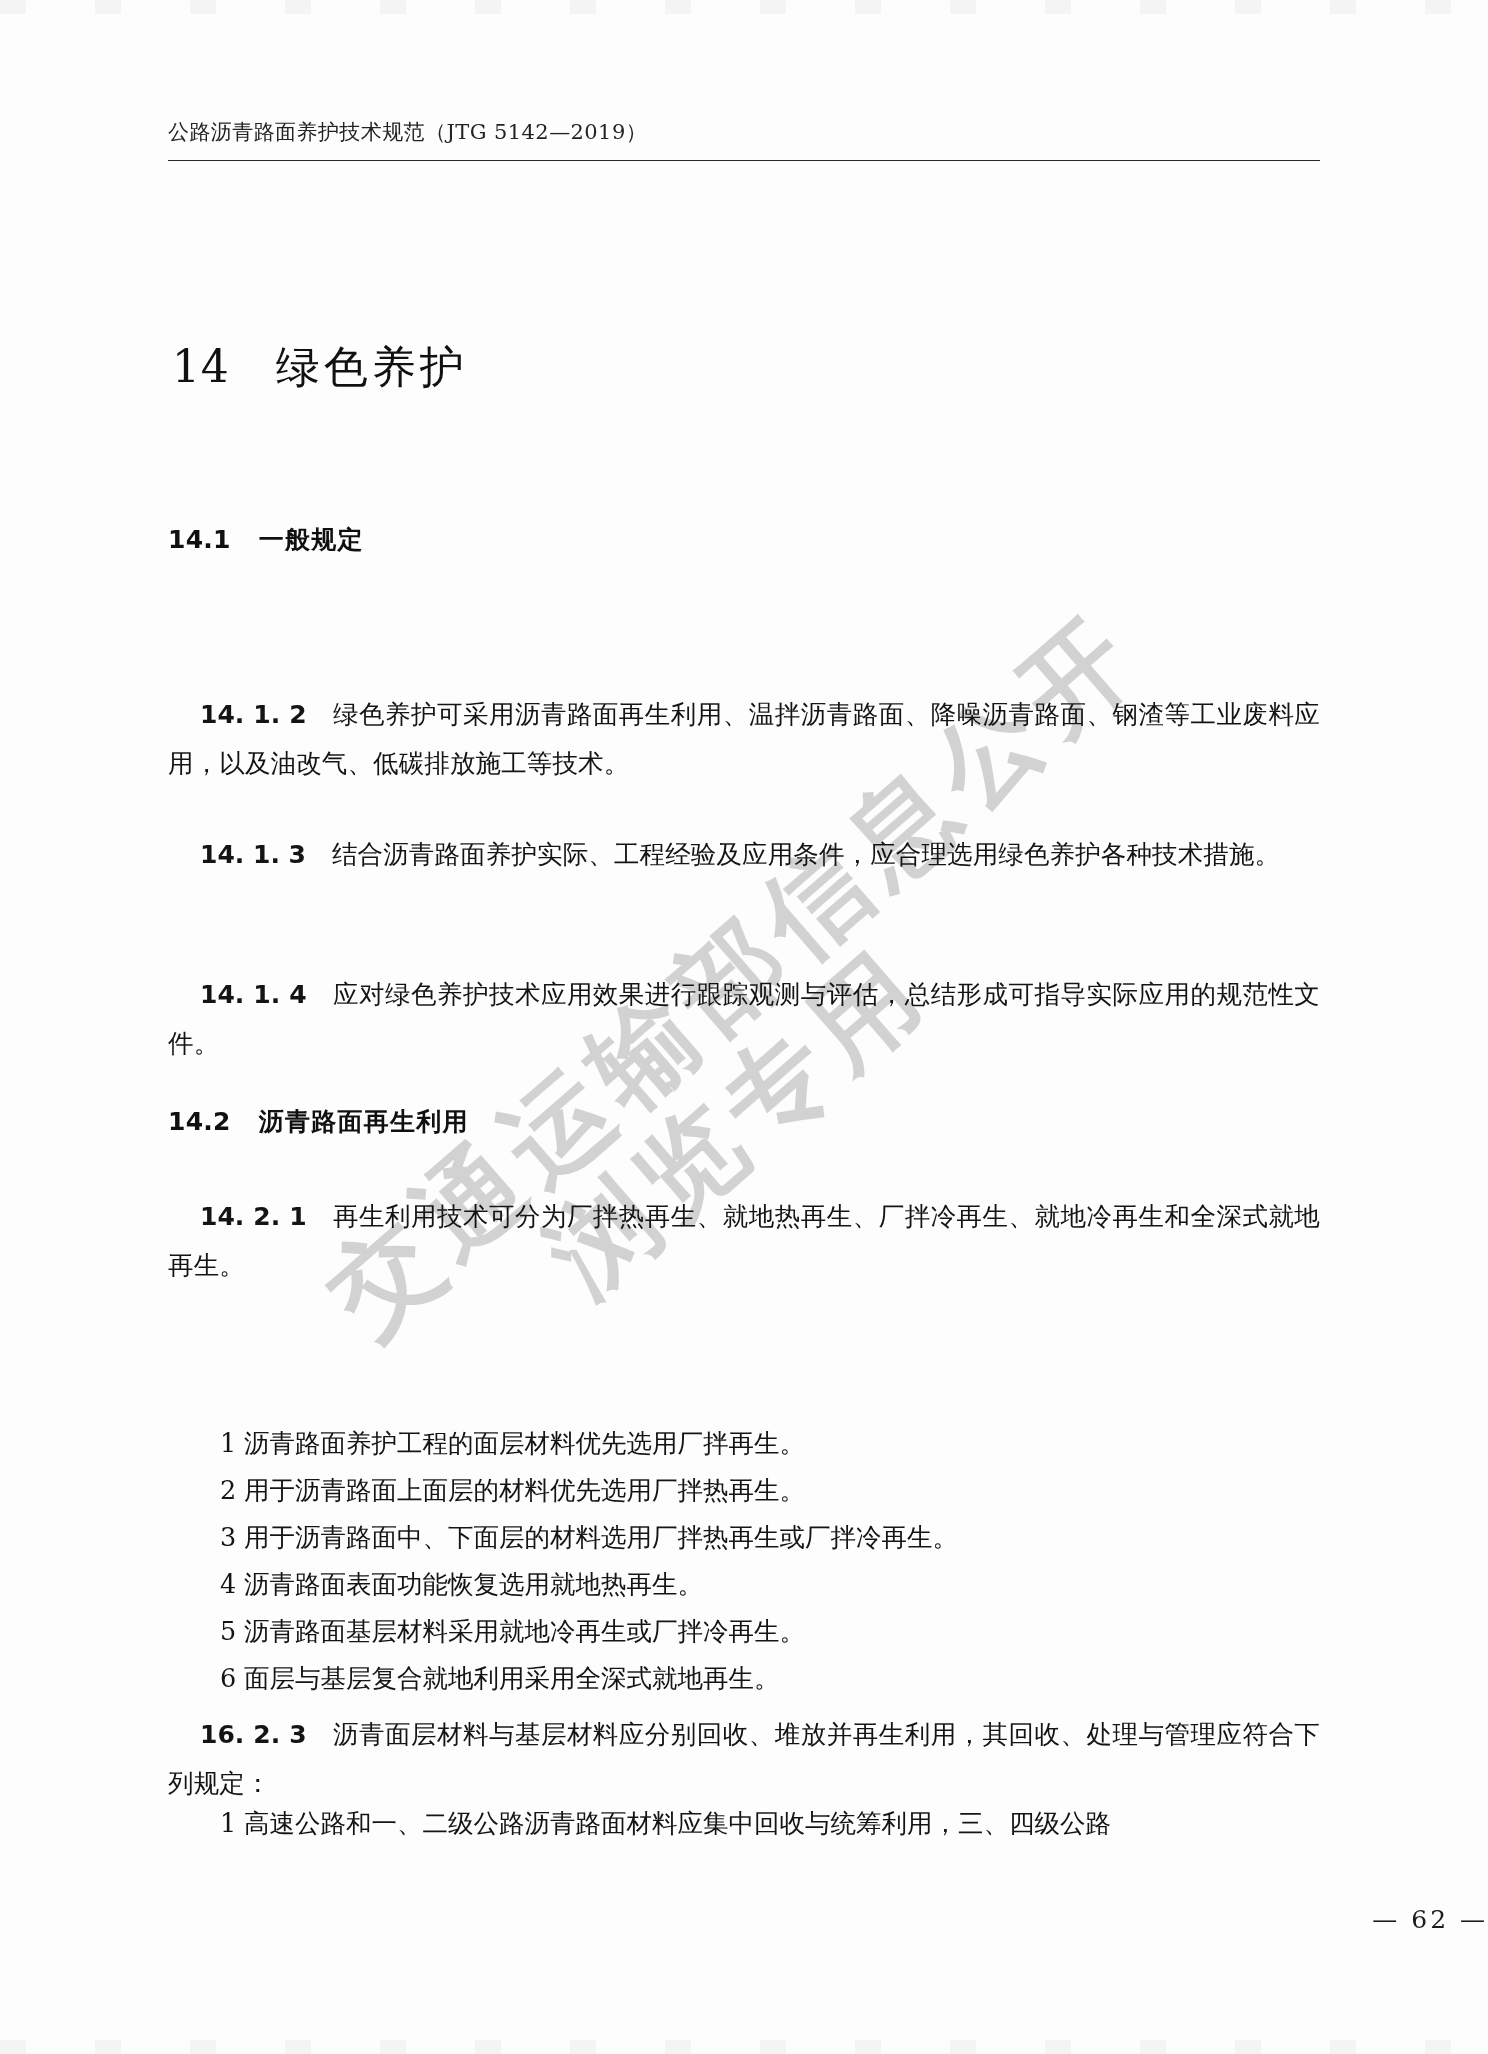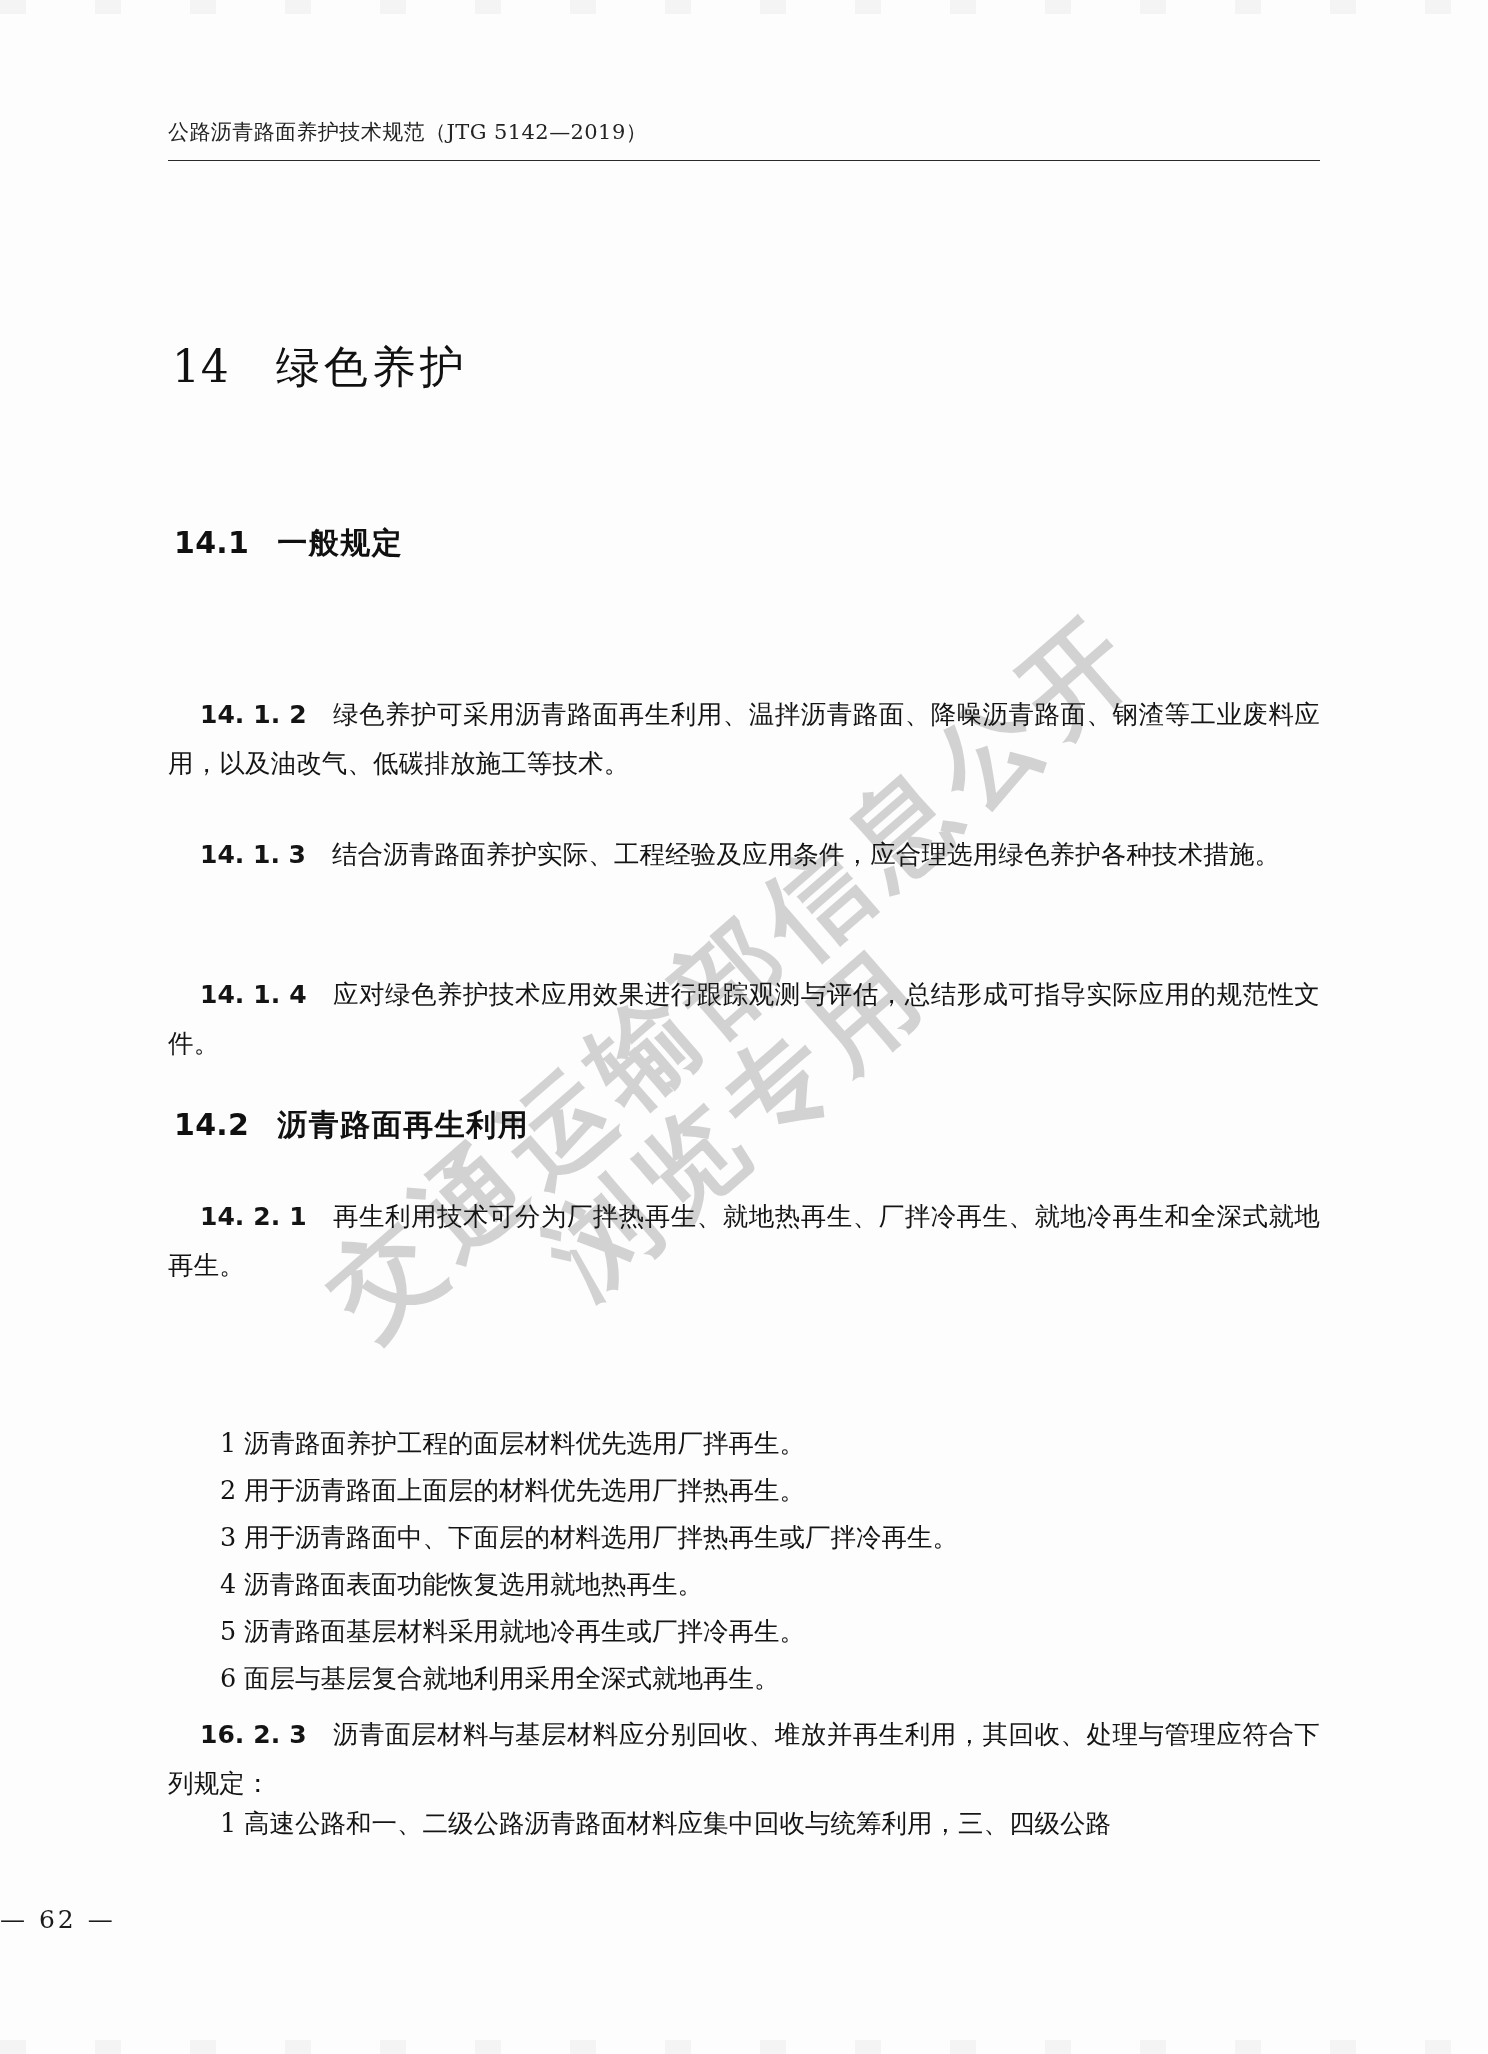--- a/index.html
+++ b/index.html
@@ -113,23 +113,23 @@
   }
   .chapter-title .ct-name {
     display: inline-block;
     letter-spacing: 0.09em;
     margin-top: 8px;
   }
 
   
   .section-head {
     position: absolute;
-    left: 174px;
+    left: 168px;
     font-family: "DejaVu Sans", "Liberation Sans", sans-serif;
-    font-size: 30px;
+    font-size: 25px;
     font-weight: 700;
     color: #101010;
     letter-spacing: 0.01em;
   }
   .section-head .sh-num {
     display: inline-block;
     margin-right: 28px;
   }
   .section-head .sh-name {
     display: inline-block;
@@ -187,21 +187,21 @@
     flex: 1 1 auto;
     padding-left: 16px;
   }
 
   
   .page-number {
     position: absolute;
     left: 0;
     top: 1905px;
     width: 1488px;
-    text-align: left;
+    text-align: right;
     font-family: "DejaVu Serif", "Liberation Serif", serif;
     font-size: 25px;
     color: #1b1b1b;
     letter-spacing: 0.12em;
   }
 </style>
 </head>
 <body>
 
 <div class="page">

